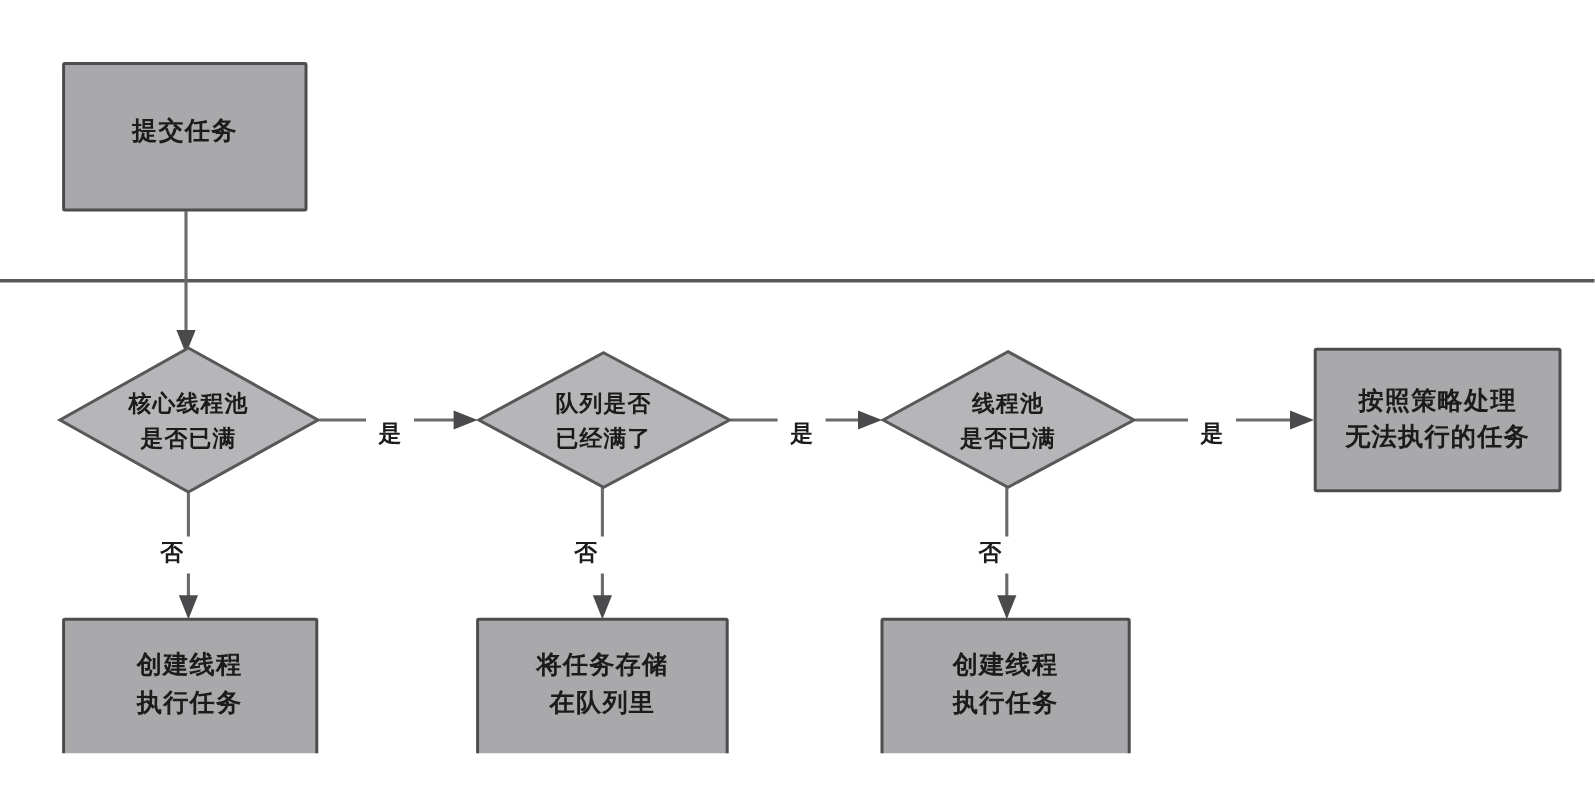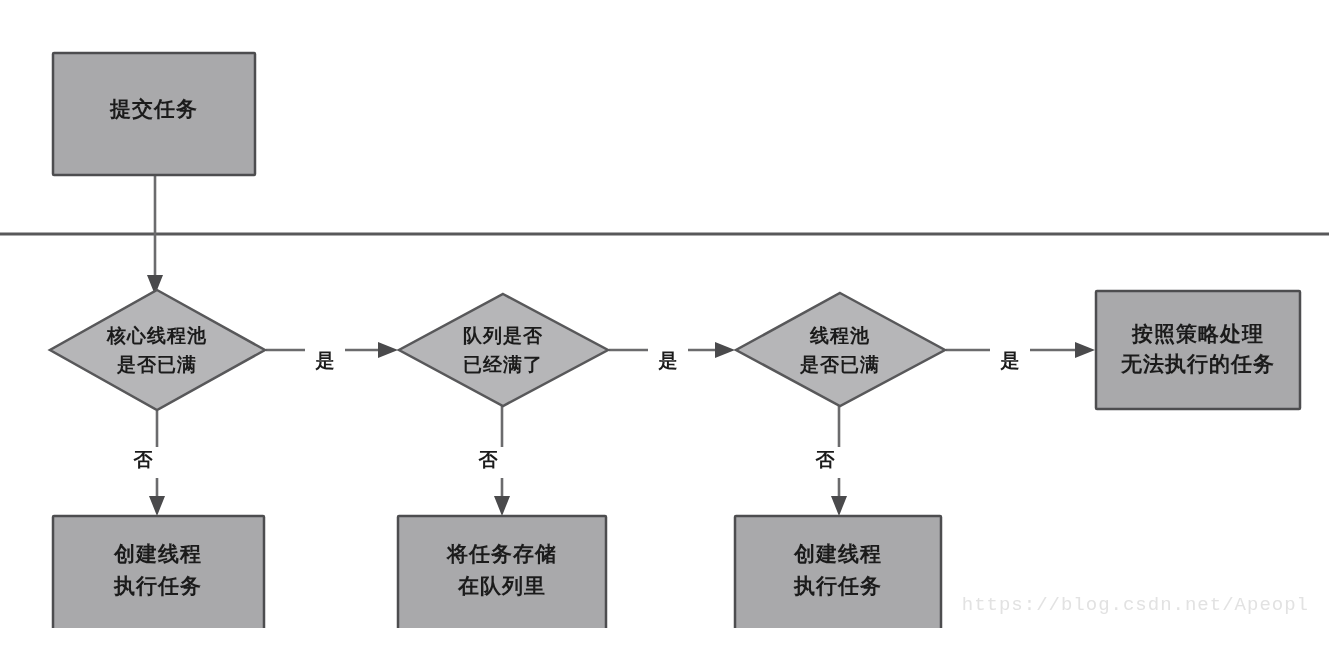--- a/index.html
+++ b/index.html
@@ -185,15 +185,14 @@
     <text class="edge-label" x="325" y="363">是</text>
     <text class="edge-label" x="668" y="363">是</text>
     <text class="edge-label" x="1010" y="363">是</text>
 
     <text class="edge-label" x="143" y="462">否</text>
     <text class="edge-label" x="488" y="462">否</text>
     <text class="edge-label" x="825" y="462">否</text>
 
   </svg>
 
-  <div class="watermark">https://blog.csdn.net/Apeopl</div>
 
 </div>
 
 </body></html>

